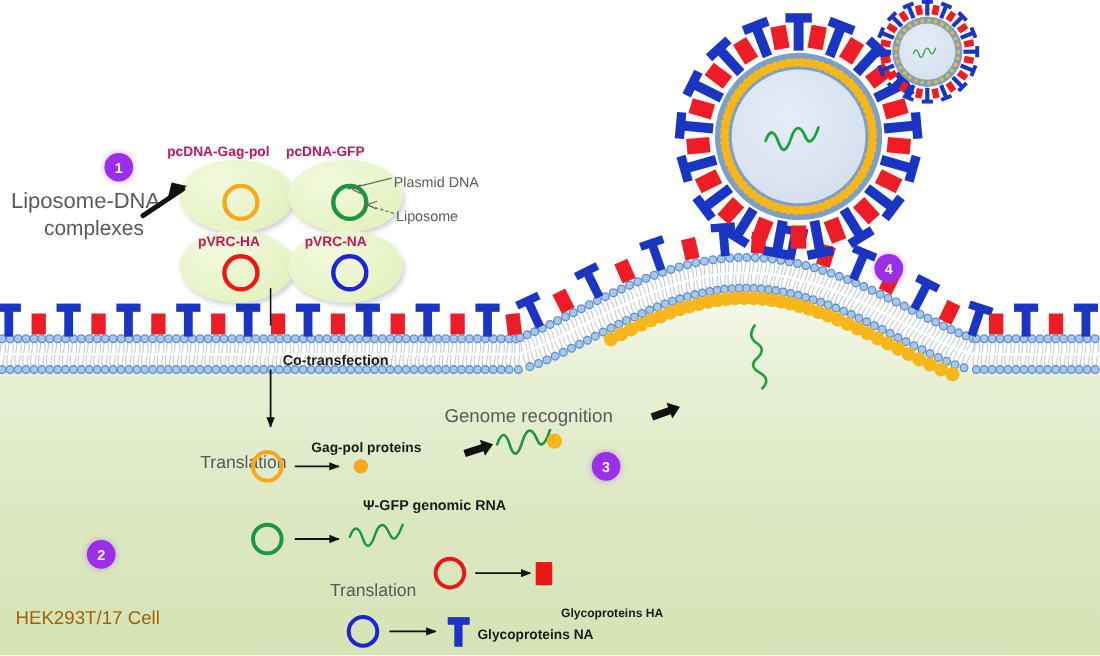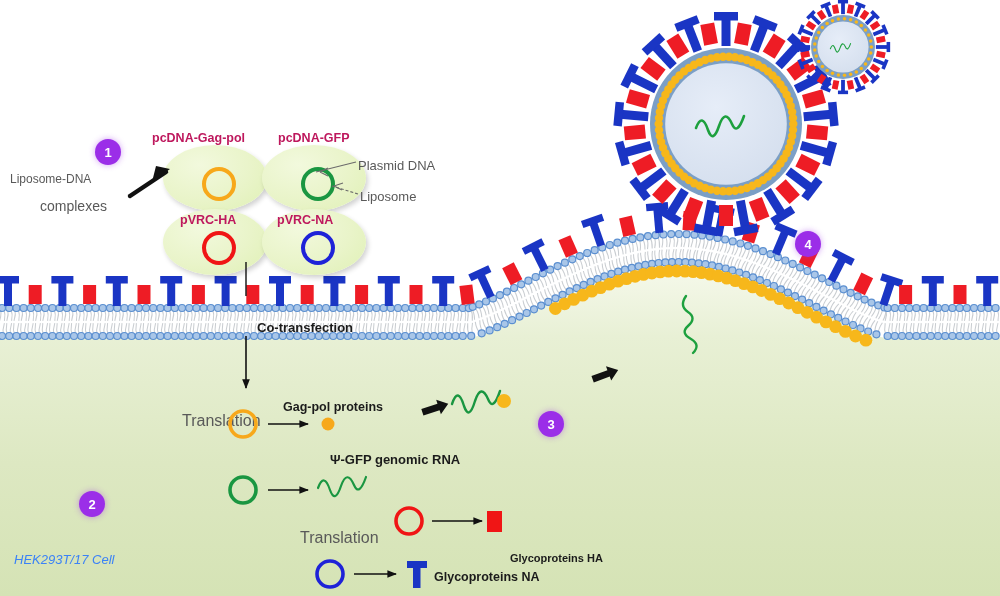--- a/index.html
+++ b/index.html
@@ -1405,30 +1405,30 @@
         <circle cx="861.3" cy="25.4" r="1.76" fill="#F7B71B"></circle>
         <circle cx="865.5" cy="29.9" r="1.76" fill="#F7B71B"></circle>
         <circle cx="868.7" cy="35.1" r="1.76" fill="#F7B71B"></circle>
         <circle cx="870.7" cy="40.9" r="1.76" fill="#F7B71B"></circle>
         <circle cx="843" cy="47" r="25.6" fill="url(#coreGrad)"></circle>
         <path d="M830.3684210526316,48.68421052631579 q2.526315789473684,-6.7368421052631575 5.052631578947368,0.8421052631578947 q2.1052631578947367,5.894736842105263 4.631578947368421,-1.6842105263157894 q2.526315789473684,-7.578947368421052 5.473684210526315,-0.8421052631578947 q2.1052631578947367,5.052631578947368 5.052631578947368,-3.3684210526315788" fill="none" stroke="#1DA03E" stroke-width="1.09" stroke-linecap="round"></path>
       </g>
     </svg>
 
   <div>
-    <div class="txt lbl-gray" style="left:10px;top:172px;font-size:12px;">Liposome-DNA</div>
-    <div class="txt lbl-gray" style="left:40px;top:198px;font-size:14px;">complexes</div>
+    <div class="txt lbl-gray" style="left:10px;top:172px;font-size:20px;">Liposome-DNA</div>
+    <div class="txt lbl-gray" style="left:40px;top:198px;font-size:19px;">complexes</div>
 
     <div id="liposomes">
         <div class="lipo" style="left: 163px; top: 145px; width: 104px; height: 66px;"></div>
         <div class="ring" style="left: 202px; top: 167px; width: 26px; height: 26px; border: 4px solid rgb(247, 168, 27);"></div>
         <div class="plasmid-label" style="left: 152px; top: 131px;">pcDNA-Gag-pol</div>
         <div class="lipo" style="left: 262px; top: 145px; width: 104px; height: 66px;"></div>
         <div class="ring" style="left: 301px; top: 167px; width: 26px; height: 26px; border: 4px solid rgb(26, 150, 65);"></div>
-        <div class="plasmid-label" style="left: 278px; top: 131px; text-align: center;">pcDNA-GFP</div>
+        <div class="plasmid-label" style="left: 260px; top: 131px; text-align: center;">pcDNA-GFP</div>
         <div class="lipo" style="left: 163px; top: 209px; width: 104px; height: 66px;"></div>
         <div class="ring" style="left: 202px; top: 231px; width: 26px; height: 26px; border: 4px solid rgb(240, 21, 21);"></div>
         <div class="plasmid-label" style="left: 180px; top: 213px;">pVRC-HA</div>
         <div class="lipo" style="left: 262px; top: 209px; width: 104px; height: 66px;"></div>
         <div class="ring" style="left: 301px; top: 231px; width: 26px; height: 26px; border: 4px solid rgb(30, 34, 216);"></div>
         <div class="plasmid-label" style="left: 277px; top: 213px;">pVRC-NA</div>
       </div>
 
     <div class="txt lbl-gray" style="left:358px;top:158px;font-size:13px;">Plasmid DNA</div>
     <div class="txt lbl-gray" style="left:360px;top:189px;font-size:13px;">Liposome</div>
@@ -1440,23 +1440,24 @@
     <div class="txt lbl-gray" style="left:182px;top:412px;font-size:16px;">Translation</div>
     <div class="txt lbl-dark" style="left:283px;top:400px;font-size:12.5px;">Gag-pol proteins</div>
 
     <div class="txt lbl-dark" style="left:330px;top:452px;font-size:13px;">Ψ-GFP genomic RNA</div>
 
     <div class="txt lbl-gray" style="left:300px;top:529px;font-size:16px;">Translation</div>
     <div class="txt lbl-dark" style="left:510px;top:509px;font-size:11px;margin-top:43px;">Glycoproteins HA</div>
 
     <div class="txt lbl-dark" style="left:434px;top:570px;font-size:12.5px;">Glycoproteins NA</div>
 
-    <div class="txt" style="left:14px;top:552px;font-size:13px;color:#3b82f6;font-style:italic;">HEK293T/17 Cell</div>
+    <div class="txt" style="left:14px;top:552px;font-size:17px;color:#a16207;">HEK293T/17 Cell</div>
   </div>
 
+  <div class="txt lbl-gray" style="left:404px;top:369px;font-size:17px;">Genome recognition</div>
 
   <svg id="fg-layer" width="1000" height="596">
       <defs>
         <marker id="ah" viewBox="0 0 10 10" refX="9" refY="5" markerWidth="6" markerHeight="6" orient="auto-start-reverse">
           <path d="M0,1 L10,5 L0,9 z" fill="#111"></path>
         </marker>
       </defs>
       <path d="M130,196 L166,172" fill="none" stroke="#111" stroke-width="4.5" stroke-linecap="round"></path>
       <path d="M152,182 L170,169 L156,166 Z" fill="#111"></path>
       <path d="M356,162 L316,172" fill="none" stroke="#6b6b6b" stroke-width="1.2"></path>

